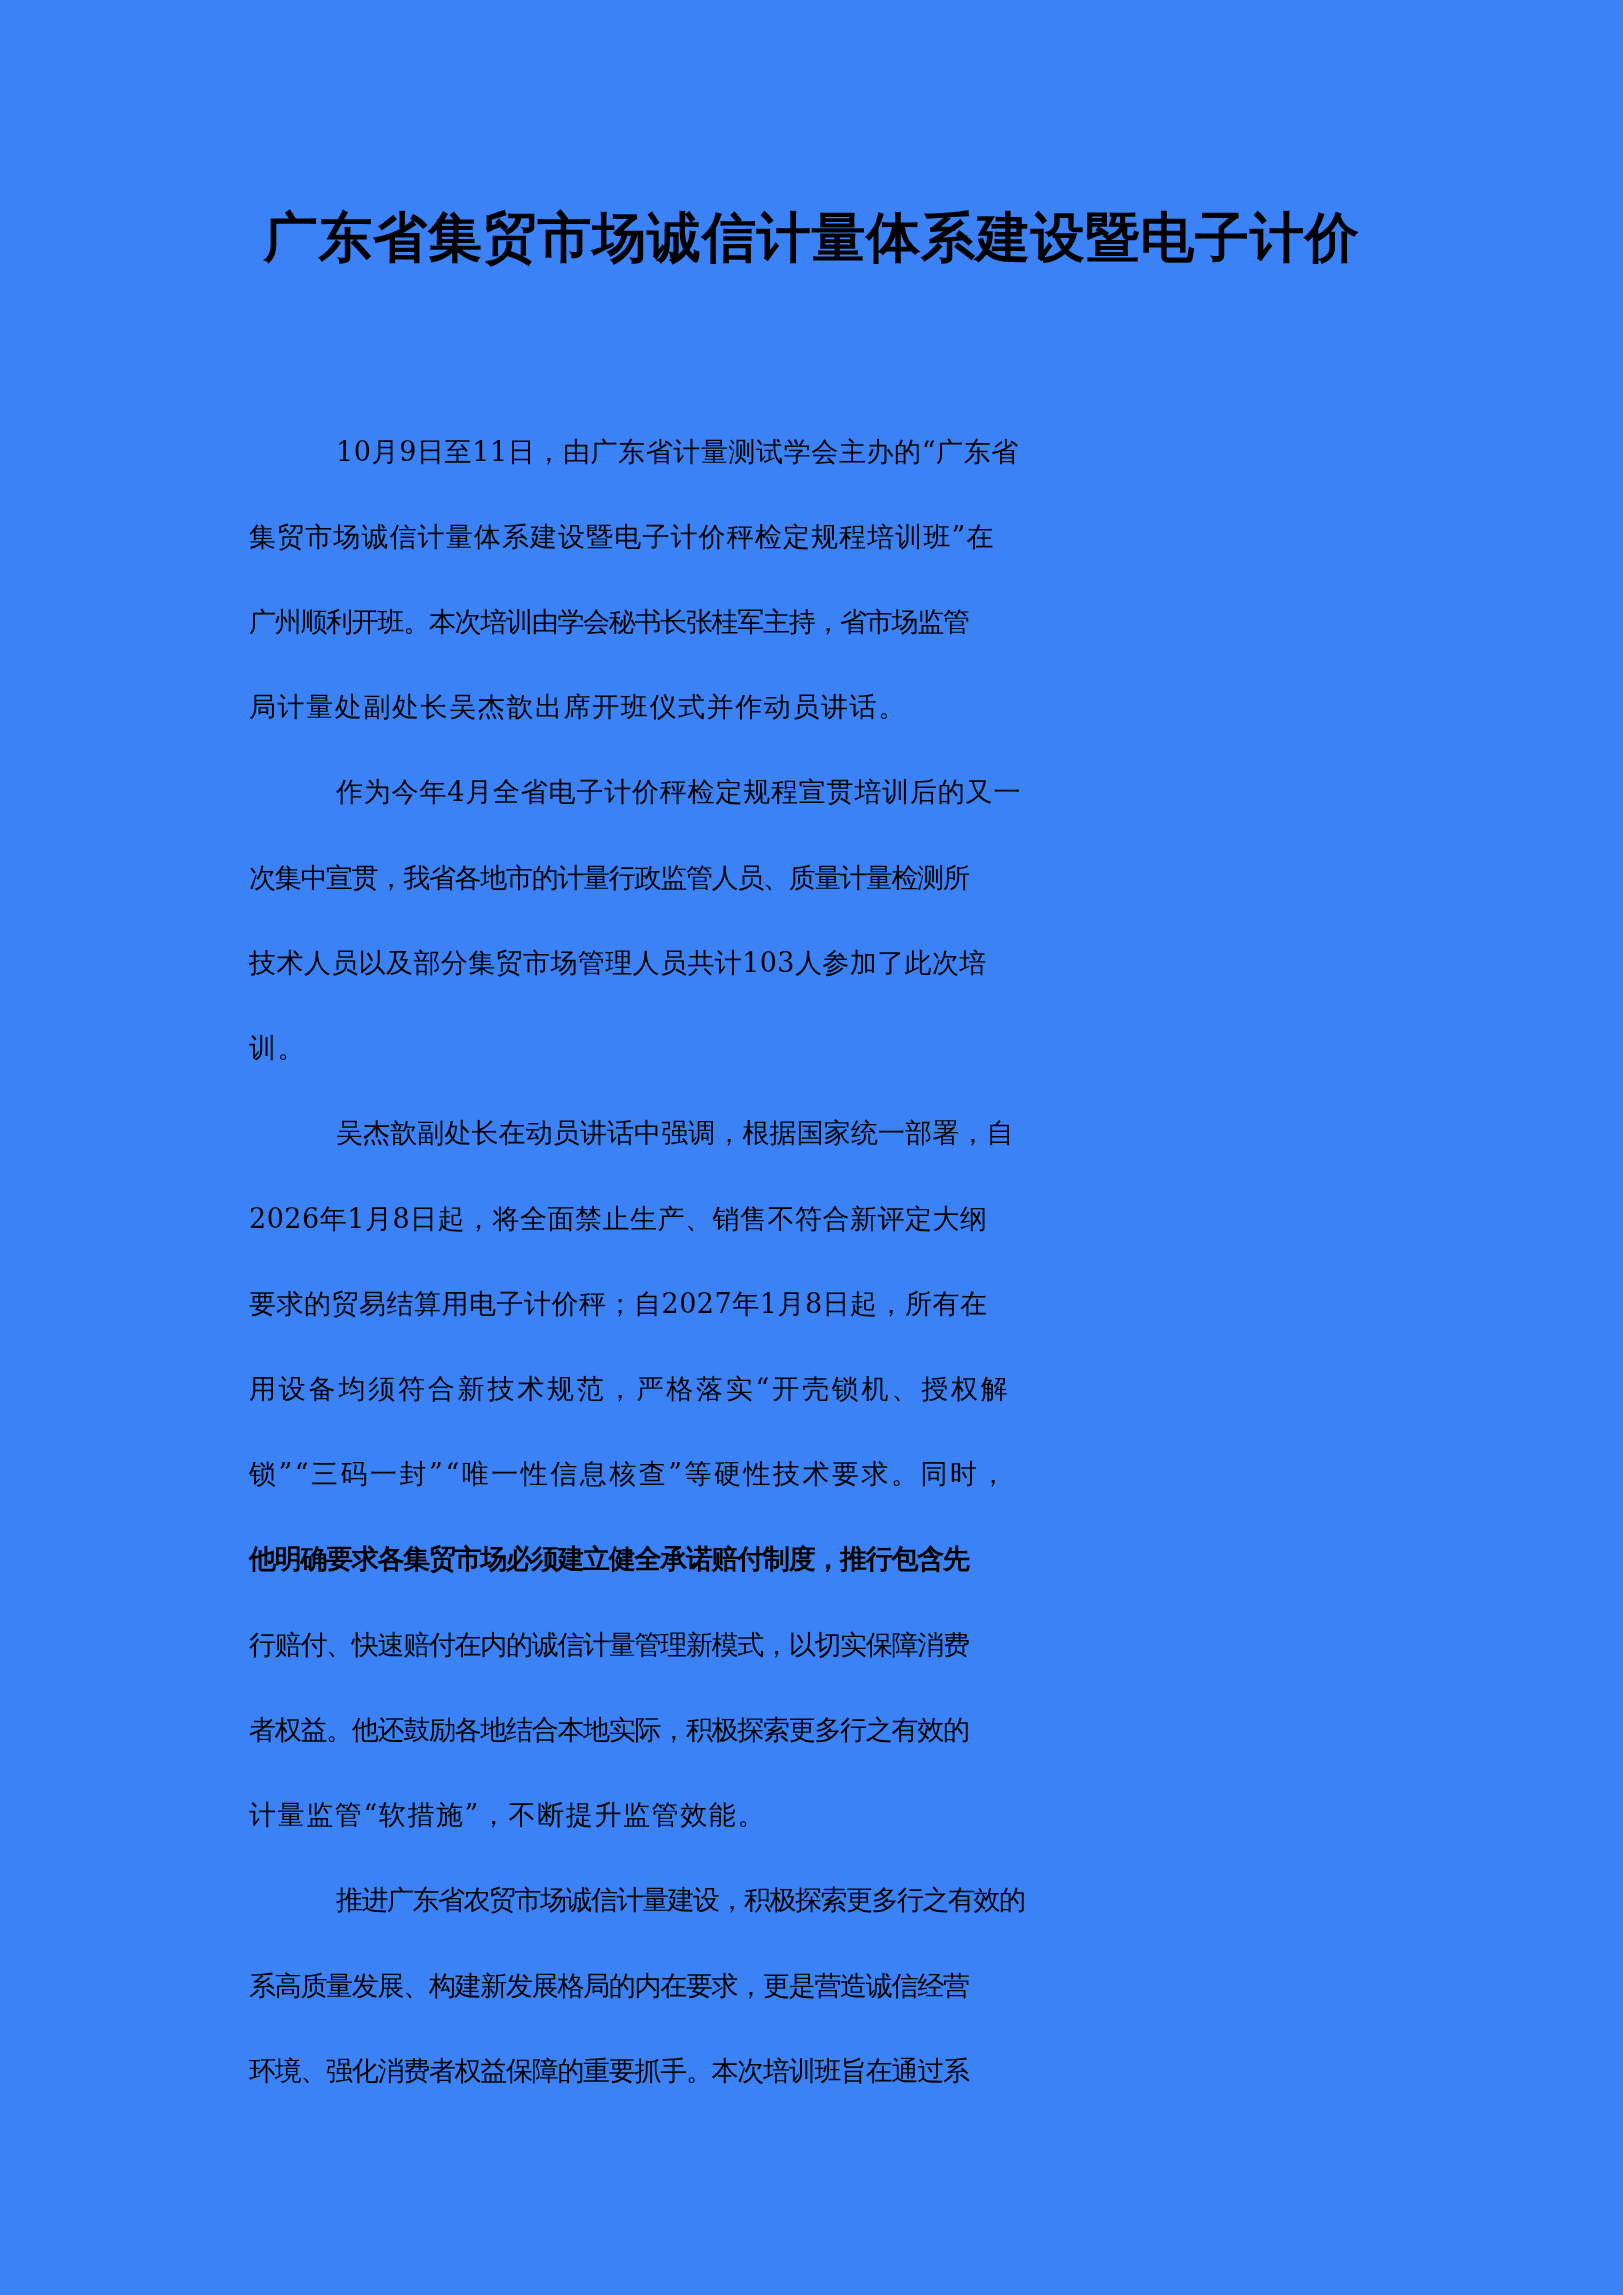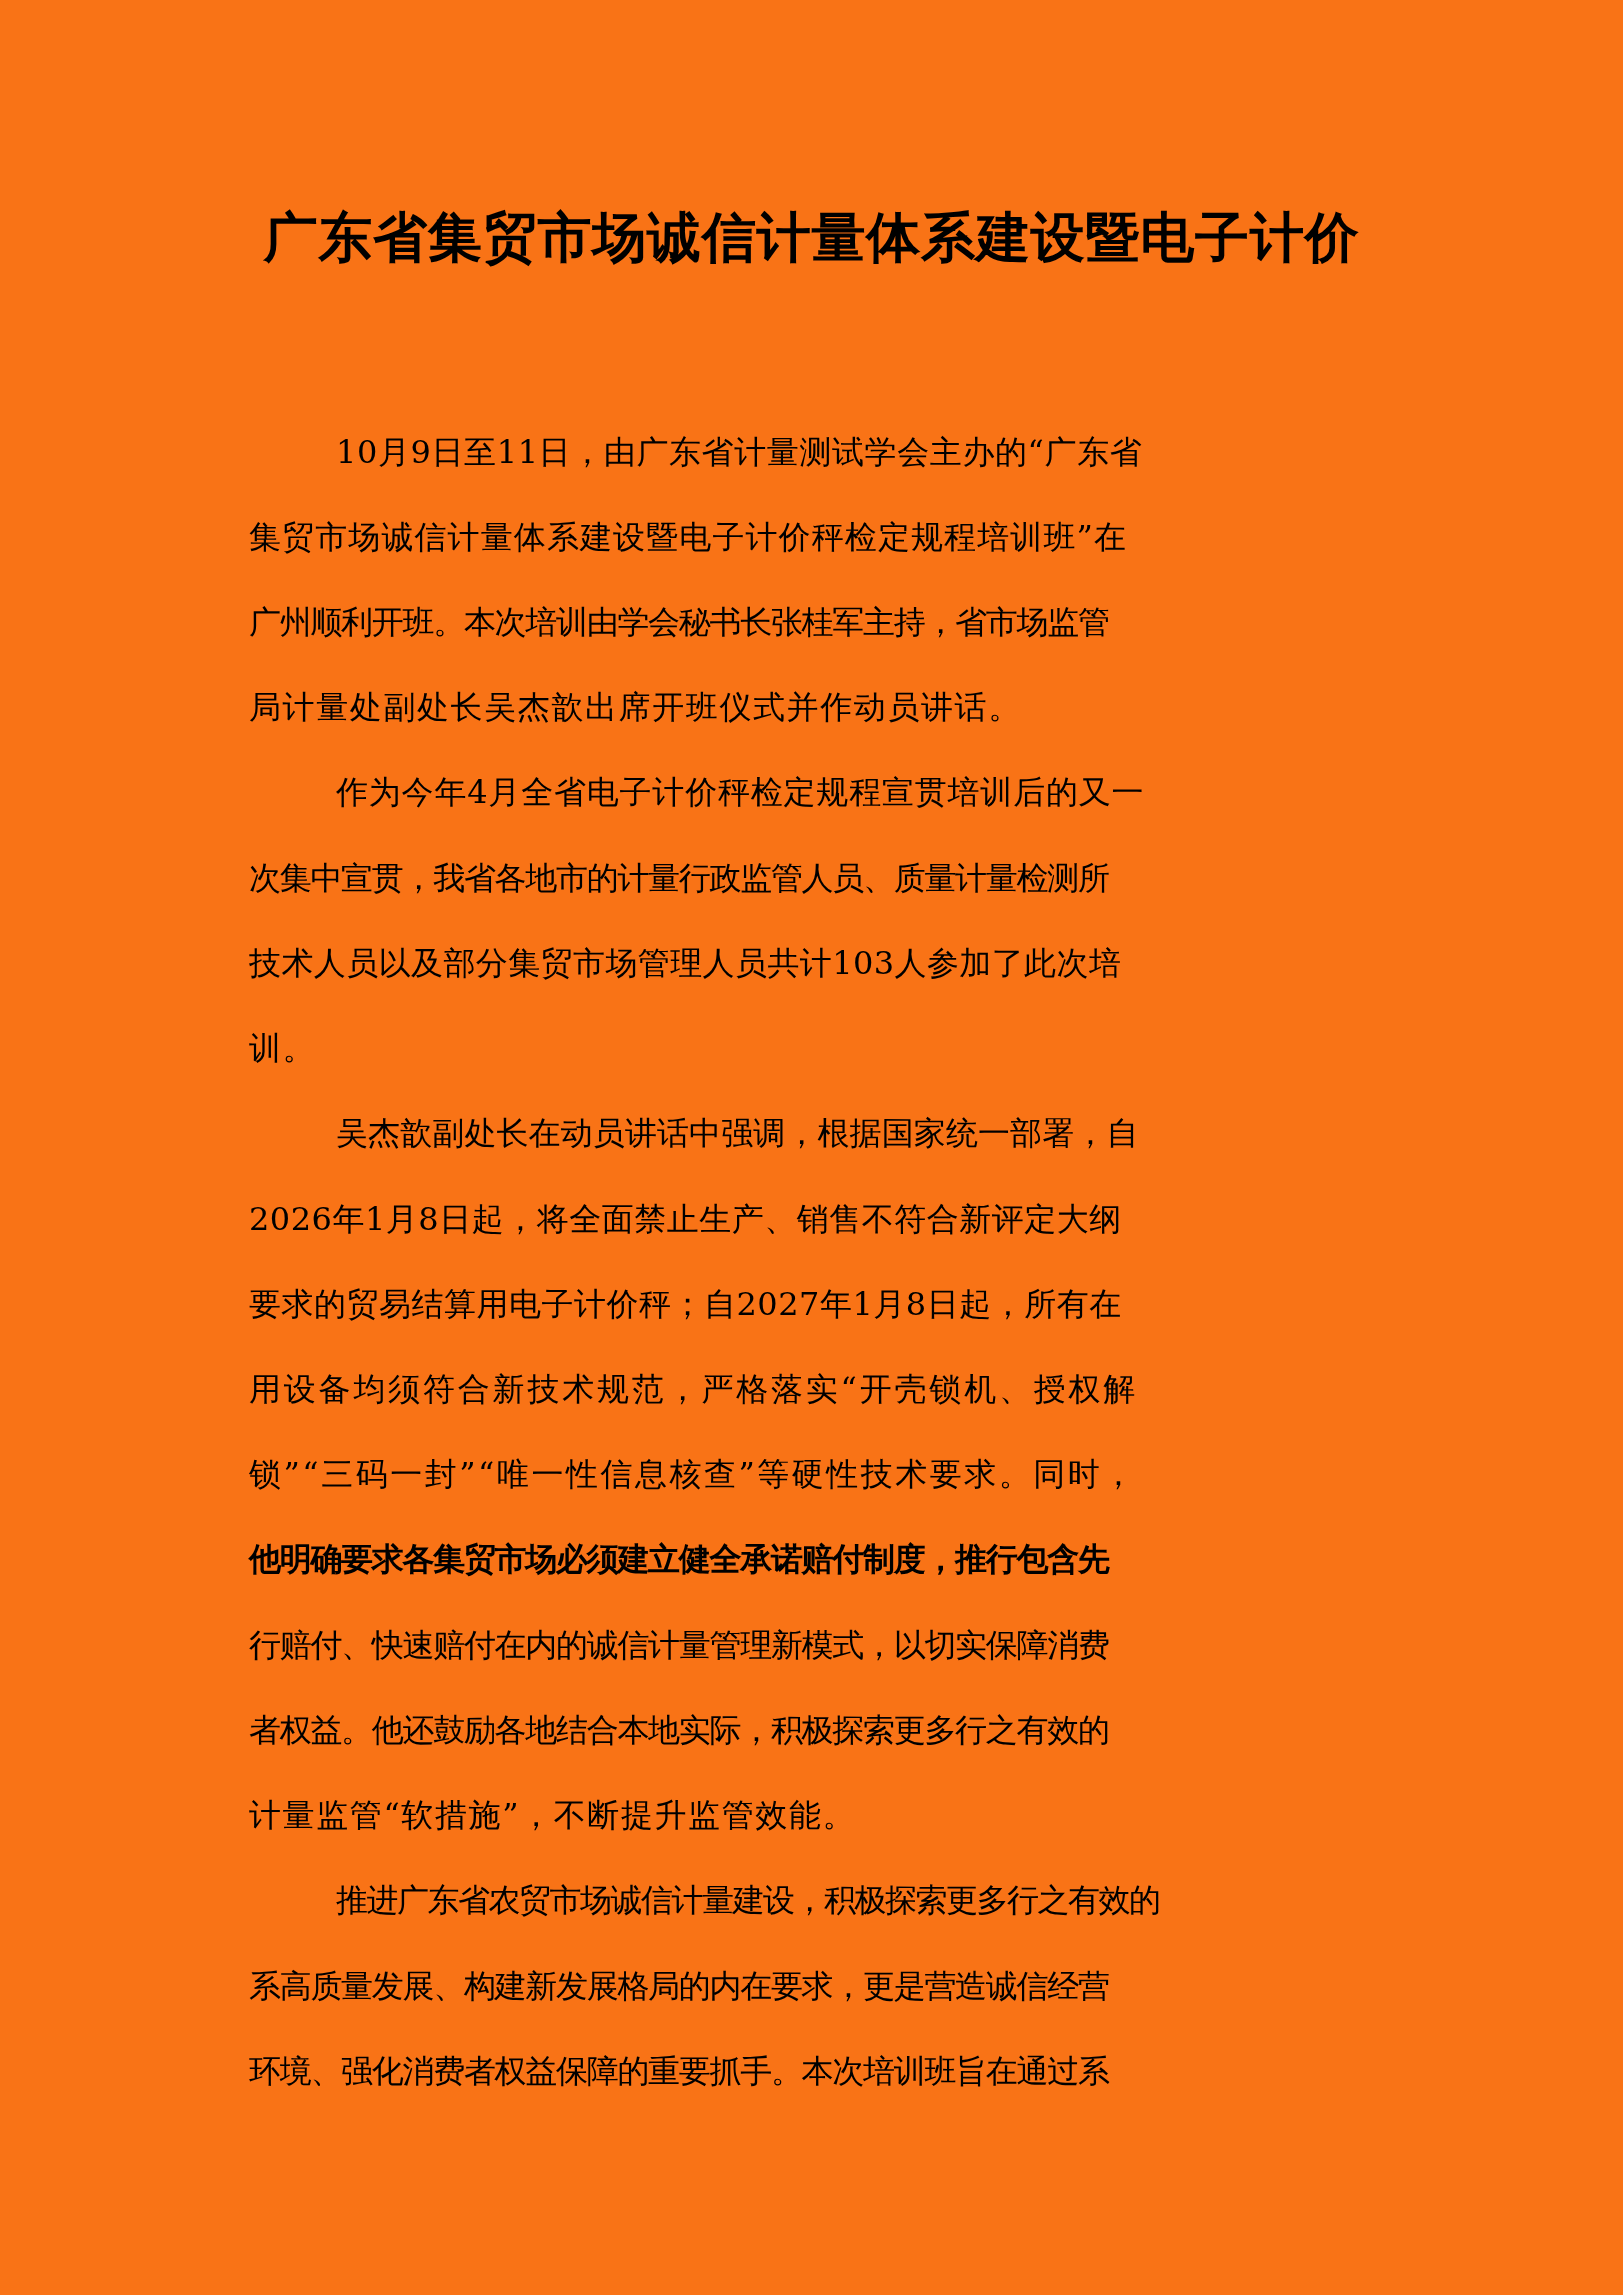--- a/index.html
+++ b/index.html
@@ -13,41 +13,41 @@
     position: relative;
     overflow: hidden;
     color: #000000;
     font-family: "DejaVu Serif", "Liberation Serif", serif;
   }
   .page {
     position: absolute;
     left: 0; top: 0;
     width: 1623px;
     height: 2295px;
-    background: #f97316;
+    background: #3b82f6;
   }
   .title-line {
     position: absolute;
     left: 0;
     width: 1623px;
     text-align: center;
     font-size: 54px;
     line-height: 65px;
     font-weight: bold;
     letter-spacing: 0.8px;
     white-space: nowrap;
   }
   .title-line.l1 { top: 205px; }
   .title-line.l2 { top: 291px; }
 
   .body-line {
     position: absolute;
     left: 249px;
     width: 1125px;
-    font-size: 32px;
+    font-size: 27px;
     line-height: 54px;
     white-space: nowrap;
     text-align: justify;
     text-align-last: justify;
     overflow: visible;
   }
   .body-line.indent {
     left: 336px;
     width: 1038px;
   }

